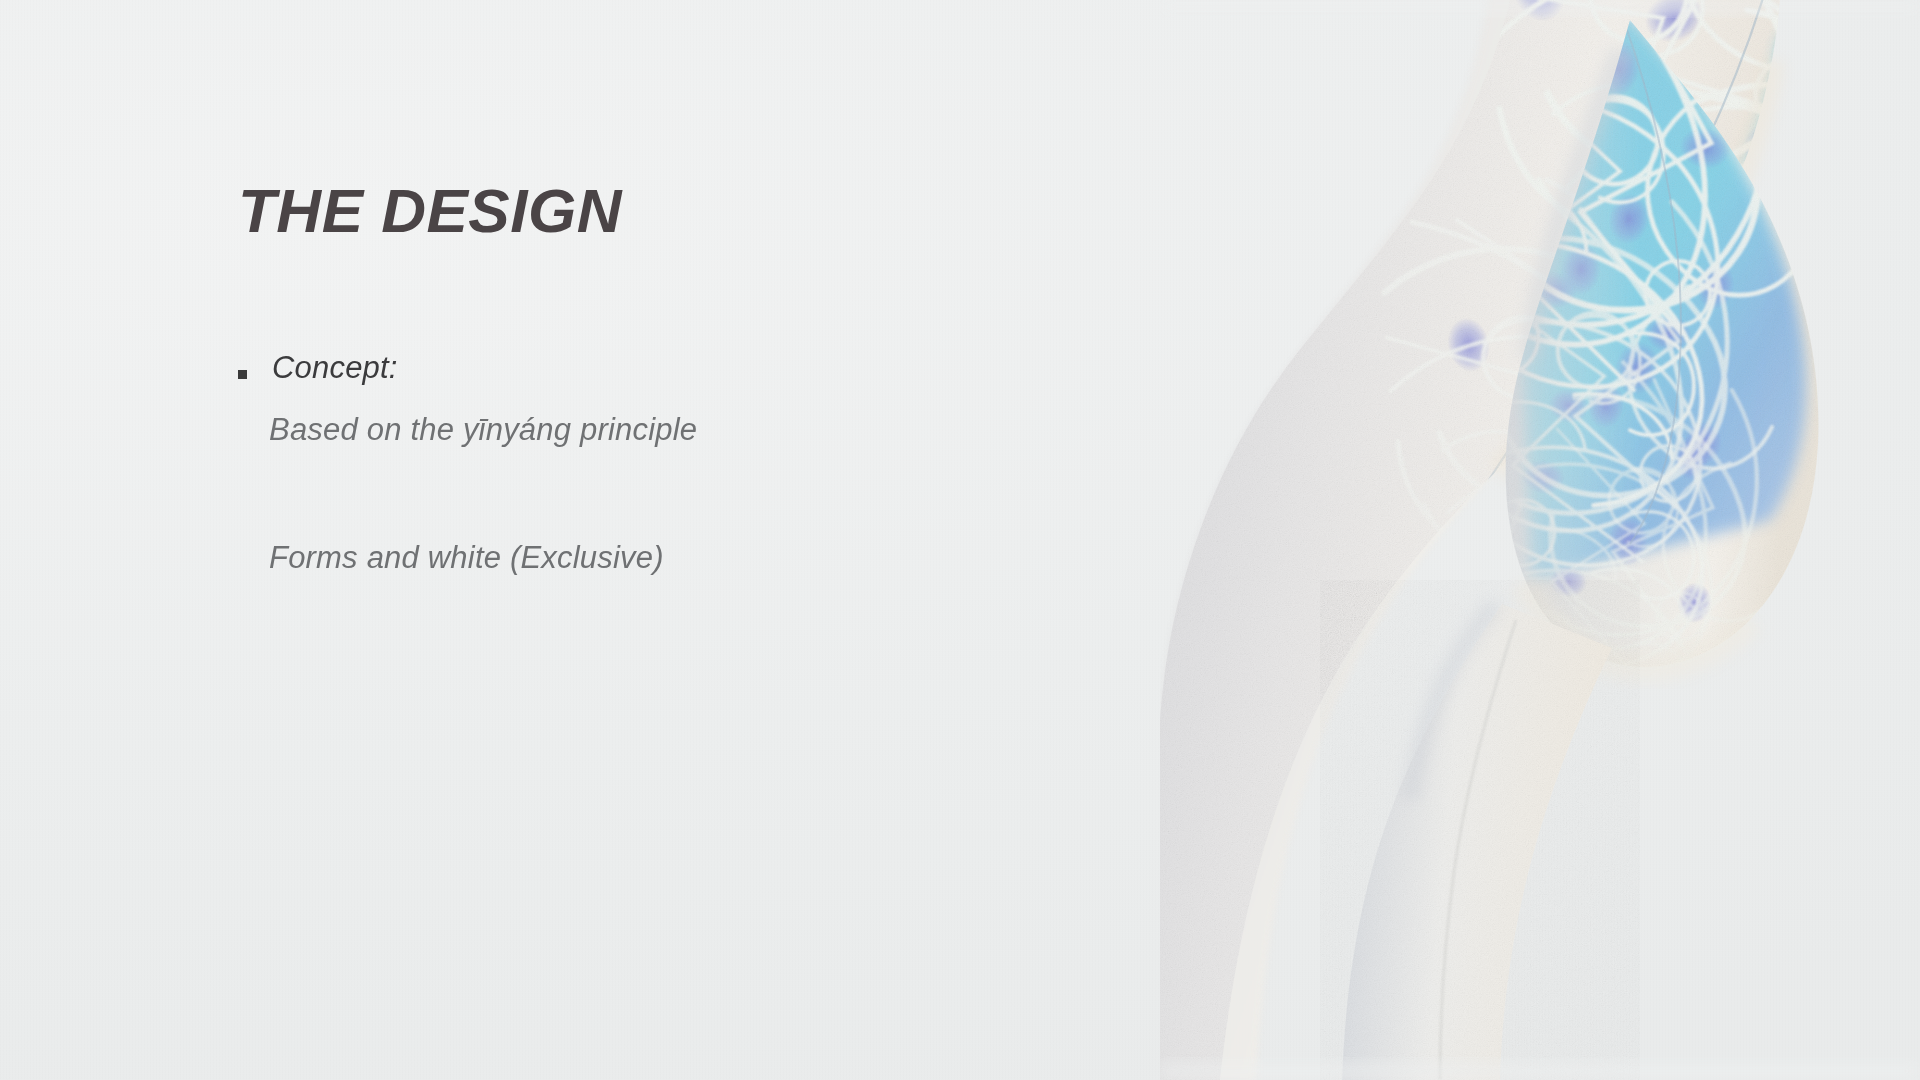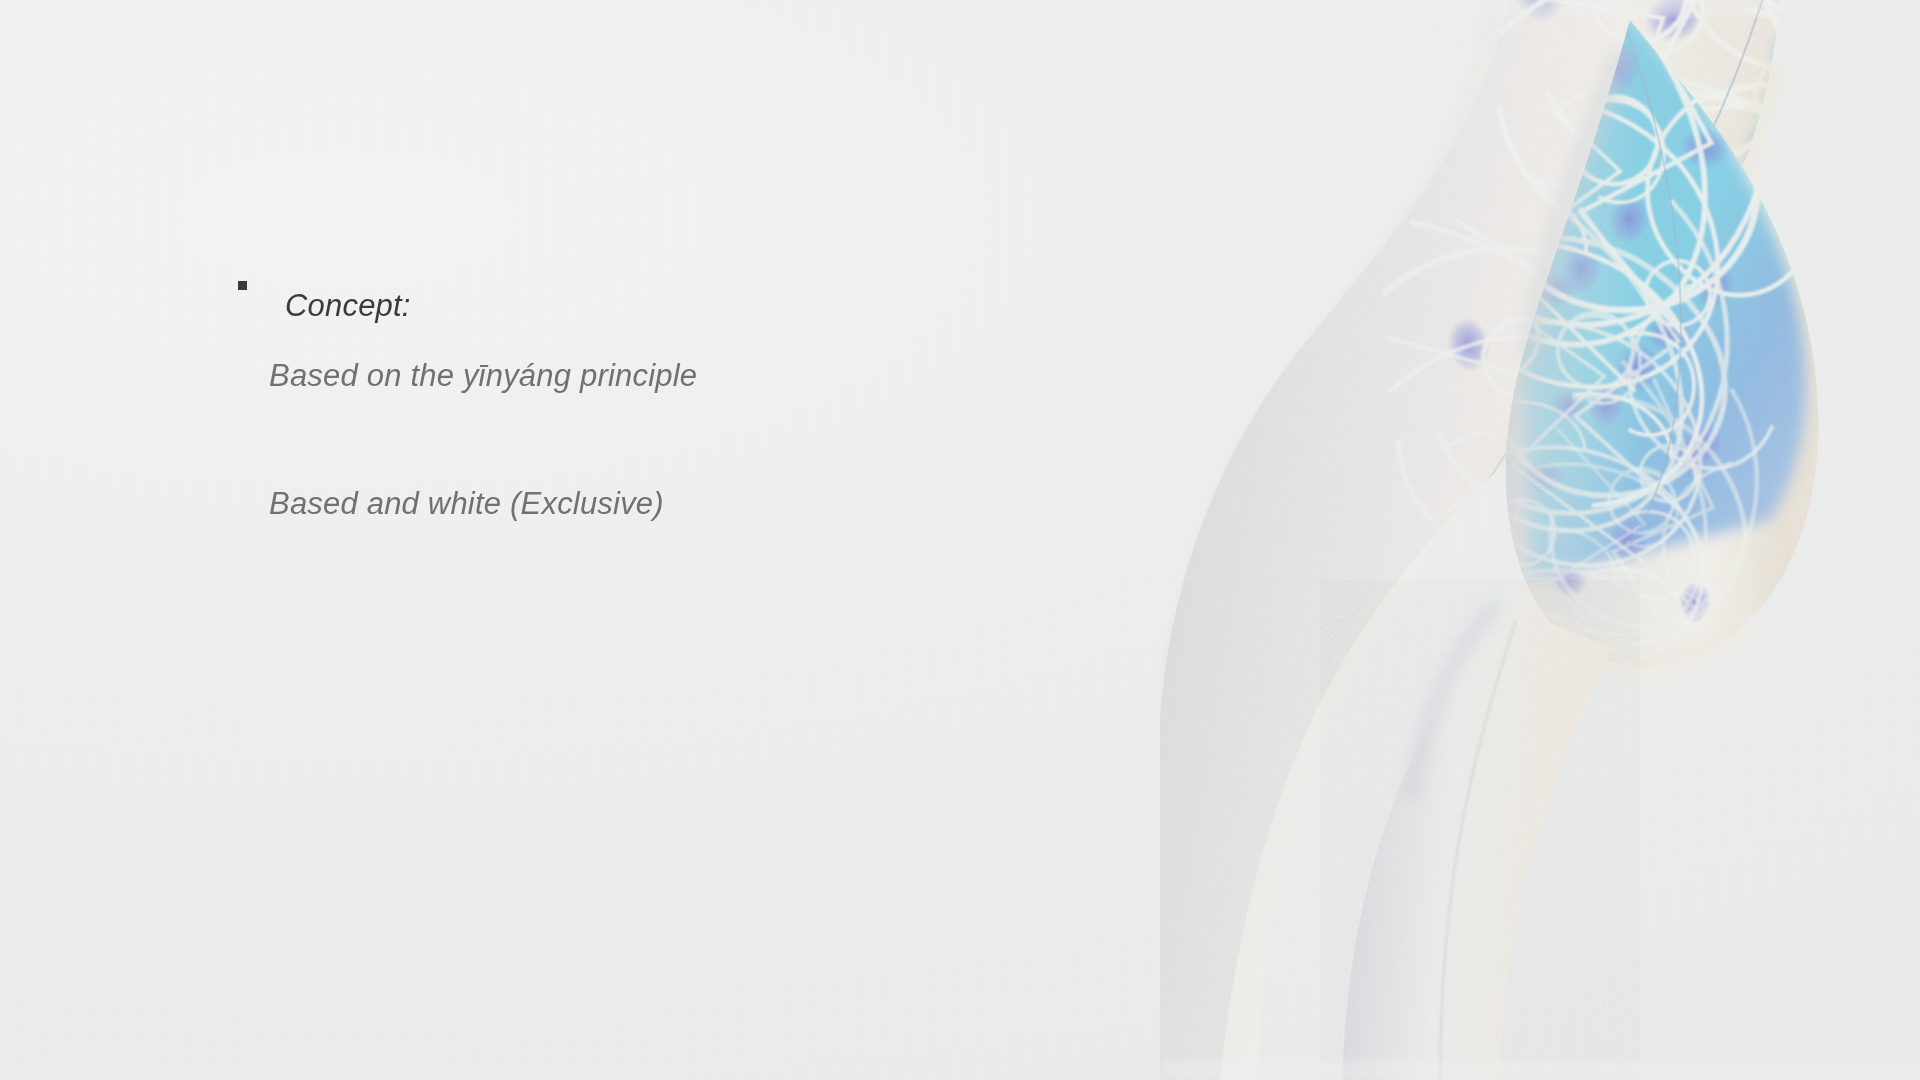--- a/index.html
+++ b/index.html
@@ -38,41 +38,41 @@
     line-height:1;
     white-space:nowrap;
   }
 
   .bullet-list{ margin-top:108px; }
   .bullet-block{ margin-bottom:92px; }
   .bullet-block:last-child{ margin-bottom:0; }
 
   .bullet-row{
     display:flex;
-    align-items:flex-start;
-    gap:16px;
+    align-items:flex-end;
+    gap:3px;
   }
   .bullet-marker{
     width:9px; height:9px;
     background:#3a3a3a;
     flex:0 0 auto;
     margin-right:22px;
     position:relative;
     top:-7px;
   }
   .bullet-label{
     font-size:31px;
     font-style:italic;
     font-weight:300;
     color:#3b3b3d;
     letter-spacing:.2px;
     white-space:nowrap;
   }
   .bullet-desc{
-    margin-top:34px;
+    margin-top:26px;
     margin-left:31px;
     font-size:31px;
     font-style:italic;
     font-weight:300;
     color:#6f7173;
     letter-spacing:.2px;
     white-space:nowrap;
   }
 
   
@@ -318,30 +318,31 @@
 
   <g>
     <rect x="0" y="0" width="760" height="14" fill="#eef0f0" filter="url(#blurSoft)" opacity="0.5"></rect>
     <rect x="0" y="1062" width="760" height="18" fill="#eef0f0" filter="url(#blurSoft)" opacity="0.55"></rect>
   </g>
 </svg>
 </div>
 
 <div class="content">
 
+  <div class="slide-title">THE DESIGN</div>
 
   <div class="bullet-list">
 
     <div class="bullet-block">
       <div class="bullet-row">
         <span class="bullet-marker"></span>
         <span class="bullet-label">Concept:</span>
       </div>
       <div class="bullet-desc">Based on the yīnyáng principle</div>
     </div>
 
     <div class="bullet-block">
-      <div class="bullet-desc">Based and white (Exclusive)</div>
+      <div class="bullet-desc">Forms and white (Exclusive)</div>
     </div>
 
 
   </div>
 </div>
 
 </body></html>

